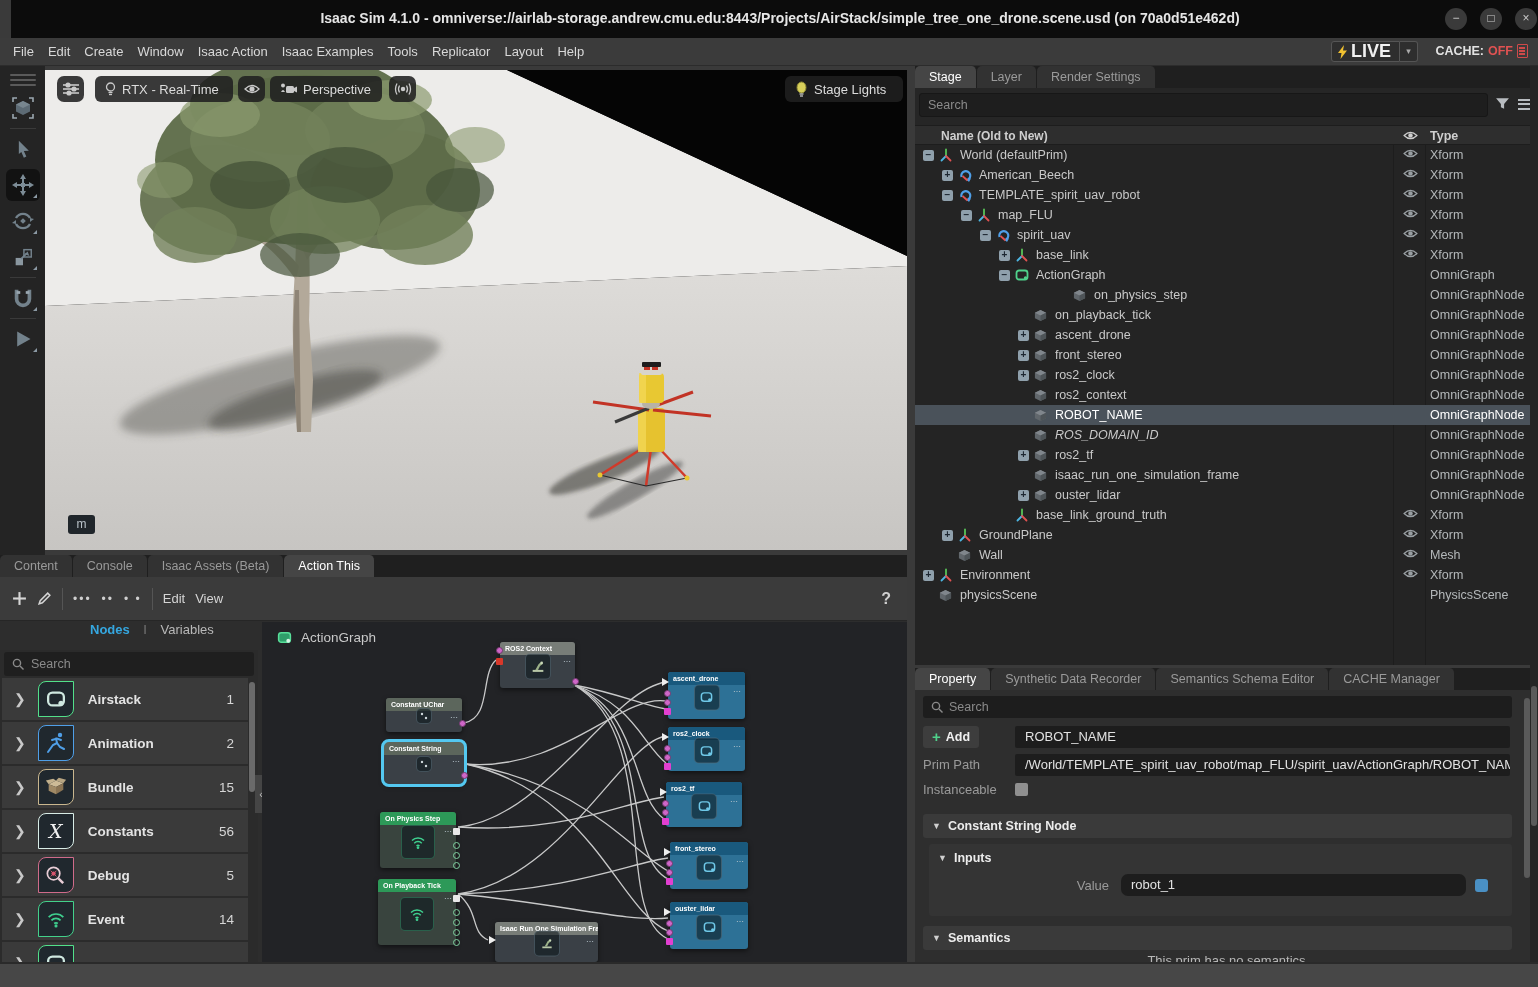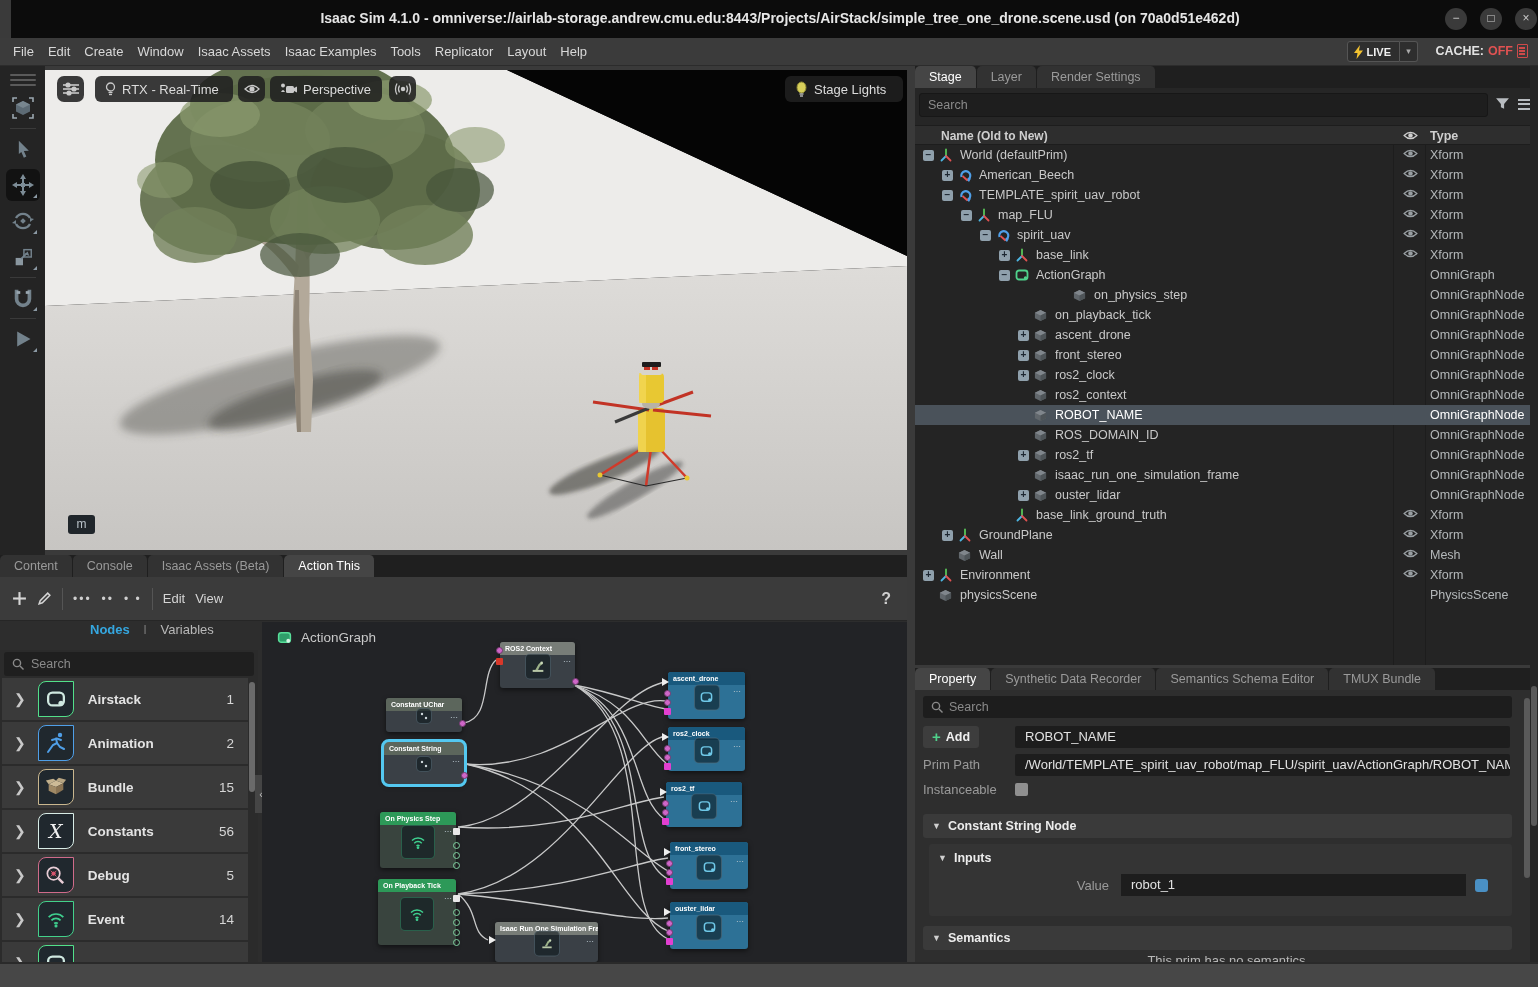--- a/index.html
+++ b/index.html
@@ -10,21 +10,21 @@
   
   .titlebar { position:absolute; left:0; top:0; width:1538px; height:38px; background:#0c0c0c;margin-left:11px; }
   .titlebar .title { position:absolute; left:0; right:0; top:10px; text-align:center; color:#e6e6e6; font-size:14px; font-weight:bold; }
   .winbtn { position:absolute; top:8px; width:22px; height:22px; border-radius:50%; background:#3a3a3a; color:#c9c9c9; text-align:center; line-height:20px; font-size:12px; cursor:pointer; }
 
   
   .menubar { position:absolute; left:0; top:38px; width:1538px; height:28px; background:#3b3b3b; border-bottom:1px solid #2c2c2c; }
   .menubar .mitem { display:inline-block; padding:6px 7px 0 7px; color:#d8d8d8; font-size:13px; cursor:pointer; }
   .live-wrap { position:absolute; right:120px; top:3px; height:21px; display:flex; align-items:center; }
   .live-btn { display:flex; align-items:center; gap:4px; background:#2e2e2e; border:1px solid #555; border-radius:3px 0 0 3px; padding:2px 8px 2px 6px; height:21px; }
-  .live-btn span { color:#f0f0f0; font-size:11px; font-weight:bold; }
+  .live-btn span { color:#f0f0f0; font-size:18px; font-weight:bold; }
   .live-chev { width:18px; height:21px; background:#2e2e2e; border:1px solid #555; border-left:none; border-radius:0 3px 3px 0; color:#aaa; font-size:9px; text-align:center; line-height:19px; }
   .cache-wrap { position:absolute; right:10px; top:6px; display:flex; align-items:center; gap:4px; font-size:12.5px; font-weight:bold; }
   .cache-label { color:#e2e2e2; }
   .cache-value { color:#e05252; }
   .doc-icon { width:11px; height:14px; border:1.5px solid #cf4a4a; border-radius:1px; position:relative; }
   .doc-icon::after { content:""; position:absolute; left:1px; top:2px; width:6px; height:1.5px; background:#cf4a4a; box-shadow:0 3px 0 #cf4a4a, 0 6px 0 #cf4a4a; }
 
   
   .toolcol { position:absolute; left:0; top:66px; width:45px; height:489px; background:#242424; }
   .tool { position:relative; width:34px; height:32px; margin:4px auto 2px auto; display:flex; align-items:center; justify-content:center; cursor:pointer; border-radius:6px; }
@@ -69,21 +69,21 @@
   .plus-g { color:#4fd18b; font-size:15px; font-weight:bold; line-height:14px; }
   .field { position:absolute; left:100px; right:28px; height:22px; background:#1d1d1d; border-radius:2px; color:#e2e2e2; font-size:13px; padding:3px 10px; white-space:nowrap; overflow:hidden; }
   .prow-label { position:absolute; left:8px; top:3px; color:#9a9a9a; font-size:13px; }
   .checkbox { position:absolute; left:100px; top:2px; width:13px; height:13px; background:#8f8f8f; border-radius:2px; cursor:pointer; }
   .secthead { position:relative; margin:0 26px 0 8px; height:24px; background:#3a3a3a; border-radius:3px; display:flex; align-items:center; gap:7px; padding:0 9px; color:#ececec; font-size:12.5px; font-weight:bold; cursor:pointer; }
   .tri { font-size:9px; color:#cfcfcf; }
   .group { position:relative; margin:6px 26px 0 14px; background:#343434; border-radius:3px; }
   .grouphead { display:flex; align-items:center; gap:7px; padding:7px 9px 5px 9px; color:#ececec; font-size:12.5px; font-weight:bold; }
   .valrow { position:relative; height:34px; }
   .vallabel { position:absolute; left:0; width:180px; top:8px; text-align:right; color:#9a9a9a; font-size:13px; }
-  .valinput { position:absolute; left:192px; right:46px; top:4px; height:22px; background:#1d1d1d; border-radius:0; color:#e2e2e2; font-size:13px; padding:3px 10px; }
+  .valinput { position:absolute; left:192px; right:46px; top:4px; height:22px; background:#1d1d1d; border-radius:7px; color:#e2e2e2; font-size:13px; padding:3px 10px; }
   .bluesq { position:absolute; right:24px; top:9px; width:13px; height:13px; background:#4a90c4; border-radius:3px; cursor:pointer; }
   .clipped { position:absolute; left:0; right:0; bottom:0; height:9px; overflow:hidden; text-align:center; color:#b8b8b8; font-size:13px; }
   .vscroll { position:absolute; right:4px; width:6px; border-radius:3px; background:#5a5a5a; }
 
   
   .bl-panel { position:absolute; left:0; top:555px; width:907px; height:407px; background:#2d2d2d; }
   .gtoolbar { position:relative; height:44px; background:#3b3b3b; border-bottom:1px solid #262626; display:flex; align-items:center; gap:10px; padding:0 12px; }
   .gt-sep { width:1px; height:22px; background:#555; }
   .gt-txt { color:#d5d5d5; font-size:13px; cursor:pointer; }
   .gt-dots { color:#cfcfcf; font-size:12px; letter-spacing:2px; cursor:pointer; }
@@ -127,21 +127,21 @@
 <div class="app">
 
   <div class="titlebar">
     <div class="title">Isaac Sim 4.1.0 - omniverse://airlab-storage.andrew.cmu.edu:8443/Projects/AirStack/simple_tree_one_drone.scene.usd (on 70a0d51e462d)</div>
     <div class="winbtn" style="right:82px">−</div>
     <div class="winbtn" style="right:47px">□</div>
     <div class="winbtn" style="right:12px">×</div>
   </div>
 
   <div class="menubar">
-    <div id="menu-items" style="padding-left:6px"><span class="mitem">File</span><span class="mitem">Edit</span><span class="mitem">Create</span><span class="mitem">Window</span><span class="mitem">Isaac Assets</span><span class="mitem">Isaac Examples</span><span class="mitem">Tools</span><span class="mitem">Replicator</span><span class="mitem">Layout</span><span class="mitem">Help</span></div>
+    <div id="menu-items" style="padding-left:6px"><span class="mitem">File</span><span class="mitem">Edit</span><span class="mitem">Create</span><span class="mitem">Window</span><span class="mitem">Isaac Action</span><span class="mitem">Isaac Examples</span><span class="mitem">Tools</span><span class="mitem">Replicator</span><span class="mitem">Layout</span><span class="mitem">Help</span></div>
     <div class="live-wrap">
       <div class="live-btn">
         <svg width="9" height="14" viewBox="0 0 9 14">
             <polygon points="6,0 0,8 3.5,8 2.5,14 9,5.5 5,5.5" fill="#f2c230"></polygon>
           </svg>
         <span>LIVE</span>
       </div>
       <div class="live-chev">▾</div>
     </div>
     <div class="cache-wrap">
@@ -605,21 +605,21 @@
                 <path d="M7 1 L13 4 L13 10 L7 13 L1 10 L1 4 Z" fill="#61676c"></path>
                 <path d="M7 1 L13 4 L7 7 L1 4 Z" fill="#80868c"></path>
                 <path d="M7 7 L13 4 L13 10 L7 13 Z" fill="#4e5458"></path>
               </svg>
             </span>
             <span>ROBOT_NAME</span>
           </span>
           <span class="typecell">OmniGraphNode</span>
         </div>
         <div class="srow" style="top: 280px;">
-          <span style="display: flex; align-items: center; padding-left: 103px; width: 478px; overflow: hidden;">
+          <span style="display: flex; align-items: center; padding-left: 103px; width: 478px; overflow: hidden; font-style: italic;">
             <span style="width: 16px; flex: 0 0 auto;"></span>
             <span class="ricon">
               <svg width="13" height="13" viewBox="0 0 14 14">
                 <path d="M7 1 L13 4 L13 10 L7 13 L1 10 L1 4 Z" fill="#61676c"></path>
                 <path d="M7 1 L13 4 L7 7 L1 4 Z" fill="#80868c"></path>
                 <path d="M7 7 L13 4 L13 10 L7 13 Z" fill="#4e5458"></path>
               </svg>
             </span>
             <span>ROS_DOMAIN_ID</span>
           </span>
@@ -756,21 +756,21 @@
               </svg>
             </span>
             <span>physicsScene</span>
           </span>
           <span class="typecell">PhysicsScene</span>
         </div>
       </div>
   </div>
 
   <div class="prop-panel">
-    <div class="tabsrow" id="prop-tabs"><div class="tab active">Property</div><div class="tab">Synthetic Data Recorder</div><div class="tab">Semantics Schema Editor</div><div class="tab">TMUX Bundle</div></div>
+    <div class="tabsrow" id="prop-tabs"><div class="tab active">Property</div><div class="tab">Synthetic Data Recorder</div><div class="tab">Semantics Schema Editor</div><div class="tab">CACHE Manager</div></div>
     <div class="prop-search">
       <svg width="12" height="12" viewBox="0 0 12 12">
           <circle cx="5" cy="5" r="3.6" fill="none" stroke="#8a8a8a" stroke-width="1.4"></circle>
           <line x1="8" y1="8" x2="11.5" y2="11.5" stroke="#8a8a8a" stroke-width="1.4"></line>
         </svg>
       <span>Search</span>
     </div>
     <div class="addrow">
       <div class="add-btn">
         <span class="plus-g">+</span>

